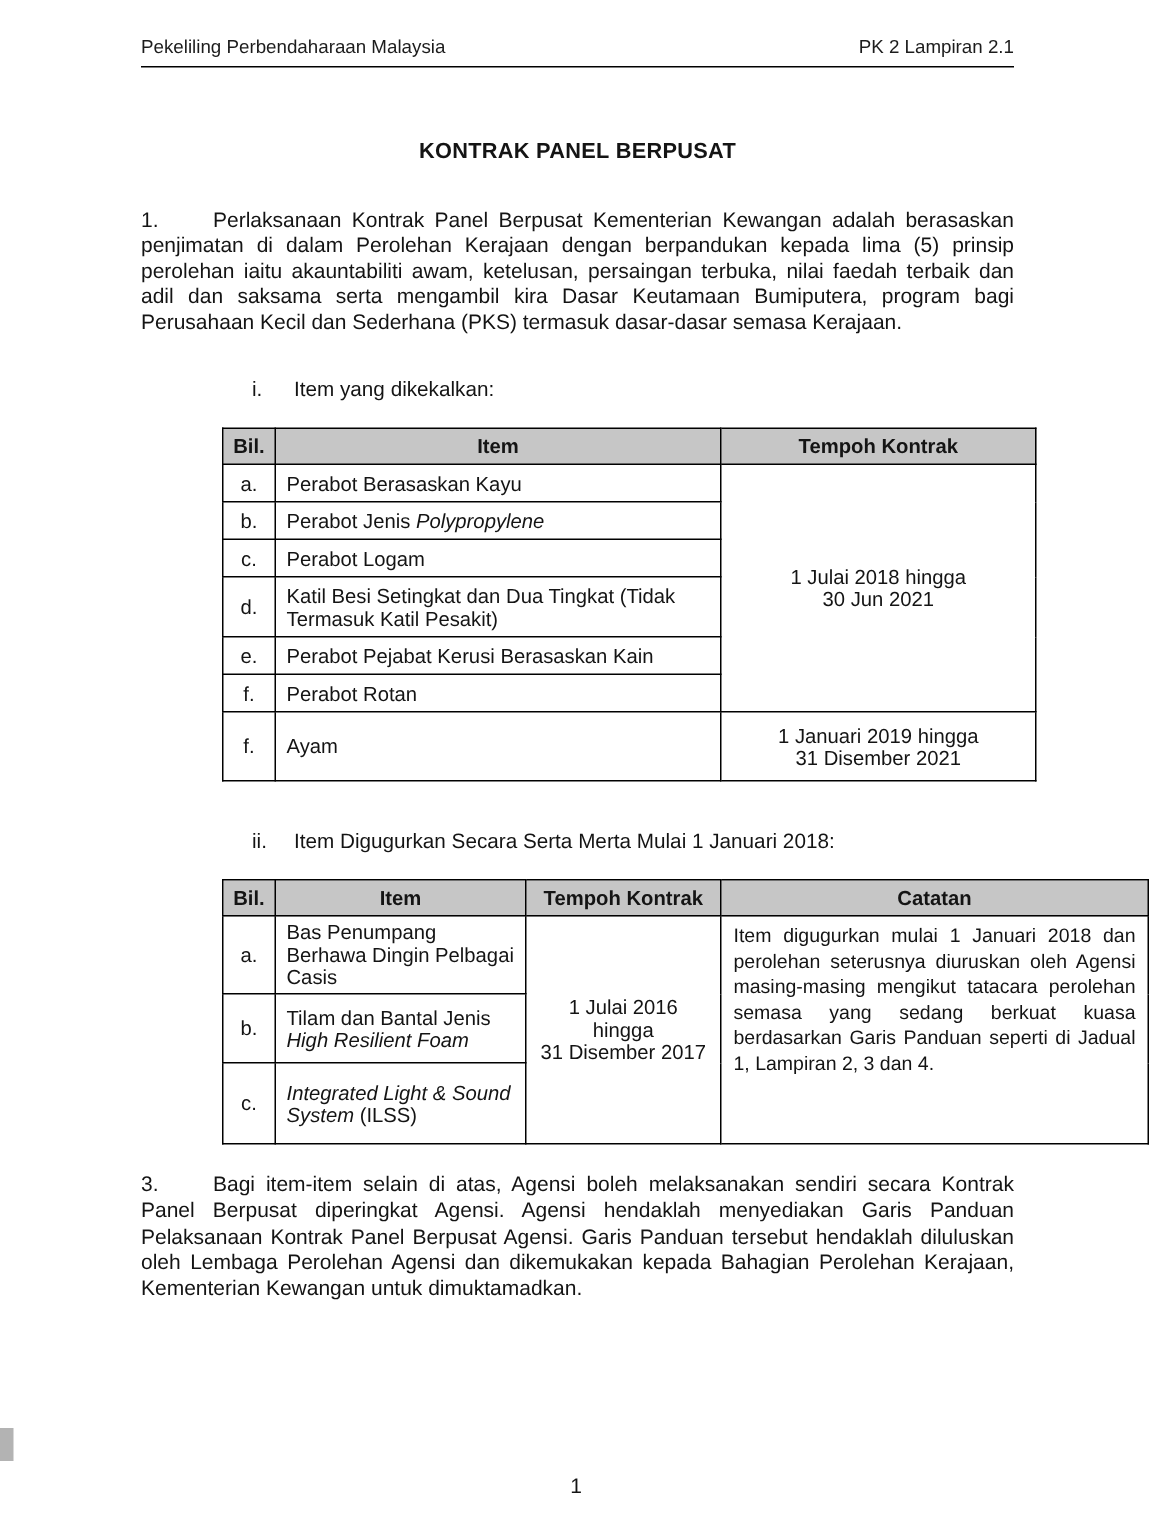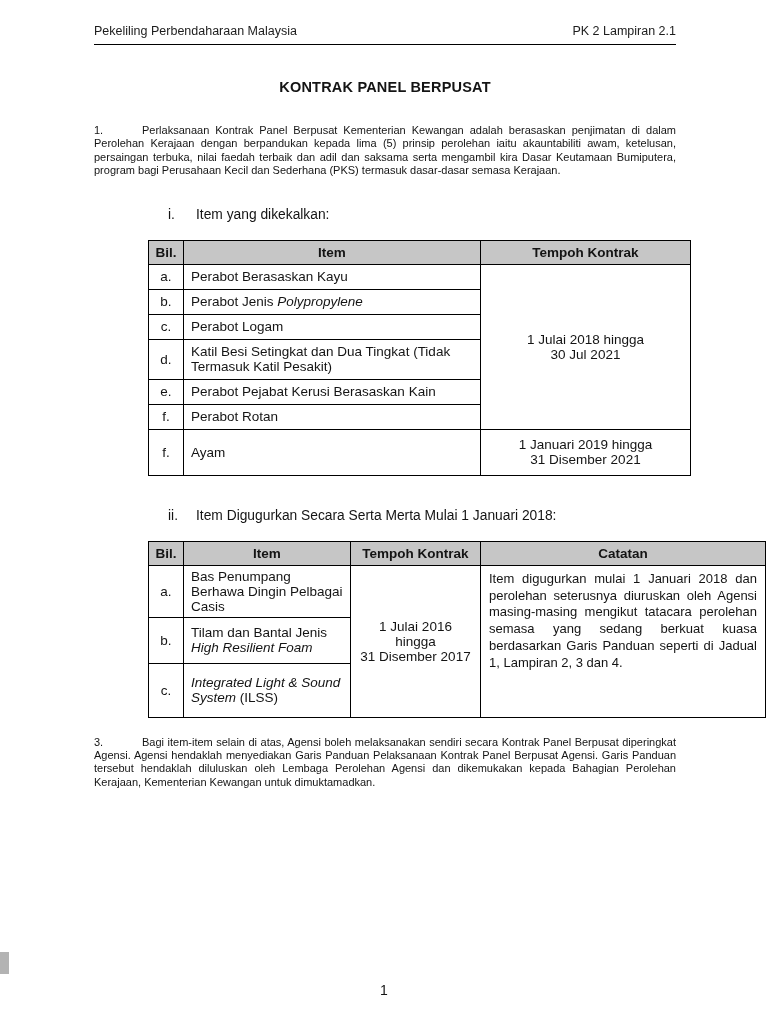--- a/index.html
+++ b/index.html
@@ -13,24 +13,24 @@
     position: relative;
     width: 768px; height: 1024px;
     background: #ffffff;
     overflow: hidden;
   }
   .content { padding: 24px 92px 0 94px; }
 
   .hdr { display: flex; justify-content: space-between; font-size: 12.5px; color: #1c1c1c; }
   .rule { border: 0; border-top: 1.5px solid #000; margin: 6px 0 0 0; }
 
-  .doc-title { text-align: center; font-size: 14.5px; font-weight: 700; margin-top: 34px; letter-spacing: 0.2px; }
+  .doc-title { text-align: center; font-size: 14.5px; font-weight: 700; margin-top: 48px; letter-spacing: 0.2px; }
   .section-heading { font-size: 14.5px; font-weight: 700; margin-top: 24px; letter-spacing: 0.3px; }
 
-  .para { font-size: 11px; line-height: 1.22; text-align: justify; margin-top: 29px; }
+  .para { font-size: 14px; line-height: 1.22; text-align: justify; margin-top: 29px; }
   .pnum { display: inline-block; width: 48px; }
 
   .listline { margin-top: 29px; margin-left: 54px; font-size: 13.8px; padding-left: 20px; }
   .lnum { display: inline-block; width: 28px; }
 
   table.tbl { border-collapse: collapse; margin-left: 54px; margin-top: 18px; table-layout: fixed; }
   .tbl1 { width: 542px; }
   .tbl2 { width: 617px; }
   .tbl th, .tbl td { border: 1.5px solid #000; font-size: 13.5px; padding: 3px 7px; vertical-align: middle; }
   .tbl th { background: #c6c6c6; font-weight: 700; text-align: center; padding: 4px 4px; }
@@ -86,21 +86,21 @@
           <tr class="rhead">
         <th>Bil.</th>
         <th>Item</th>
         <th>Tempoh Kontrak</th>
       </tr>
       <tr class="r25">
         <td class="bil">a.</td>
         <td>Perabot Berasaskan Kayu</td>
         <td class="tempoh tempoh-lg" rowspan="6">
           <span>1 Julai 2018 hingga</span><br>
-          <span>30 Jul 2021</span>
+          <span>30 Jun 2021</span>
         </td>
       </tr>
       <tr class="r25">
         <td class="bil">b.</td>
         <td><span>Perabot Jenis </span><i>Polypropylene</i></td>
       </tr>
       <tr class="r25">
         <td class="bil">c.</td>
         <td>Perabot Logam</td>
       </tr>

